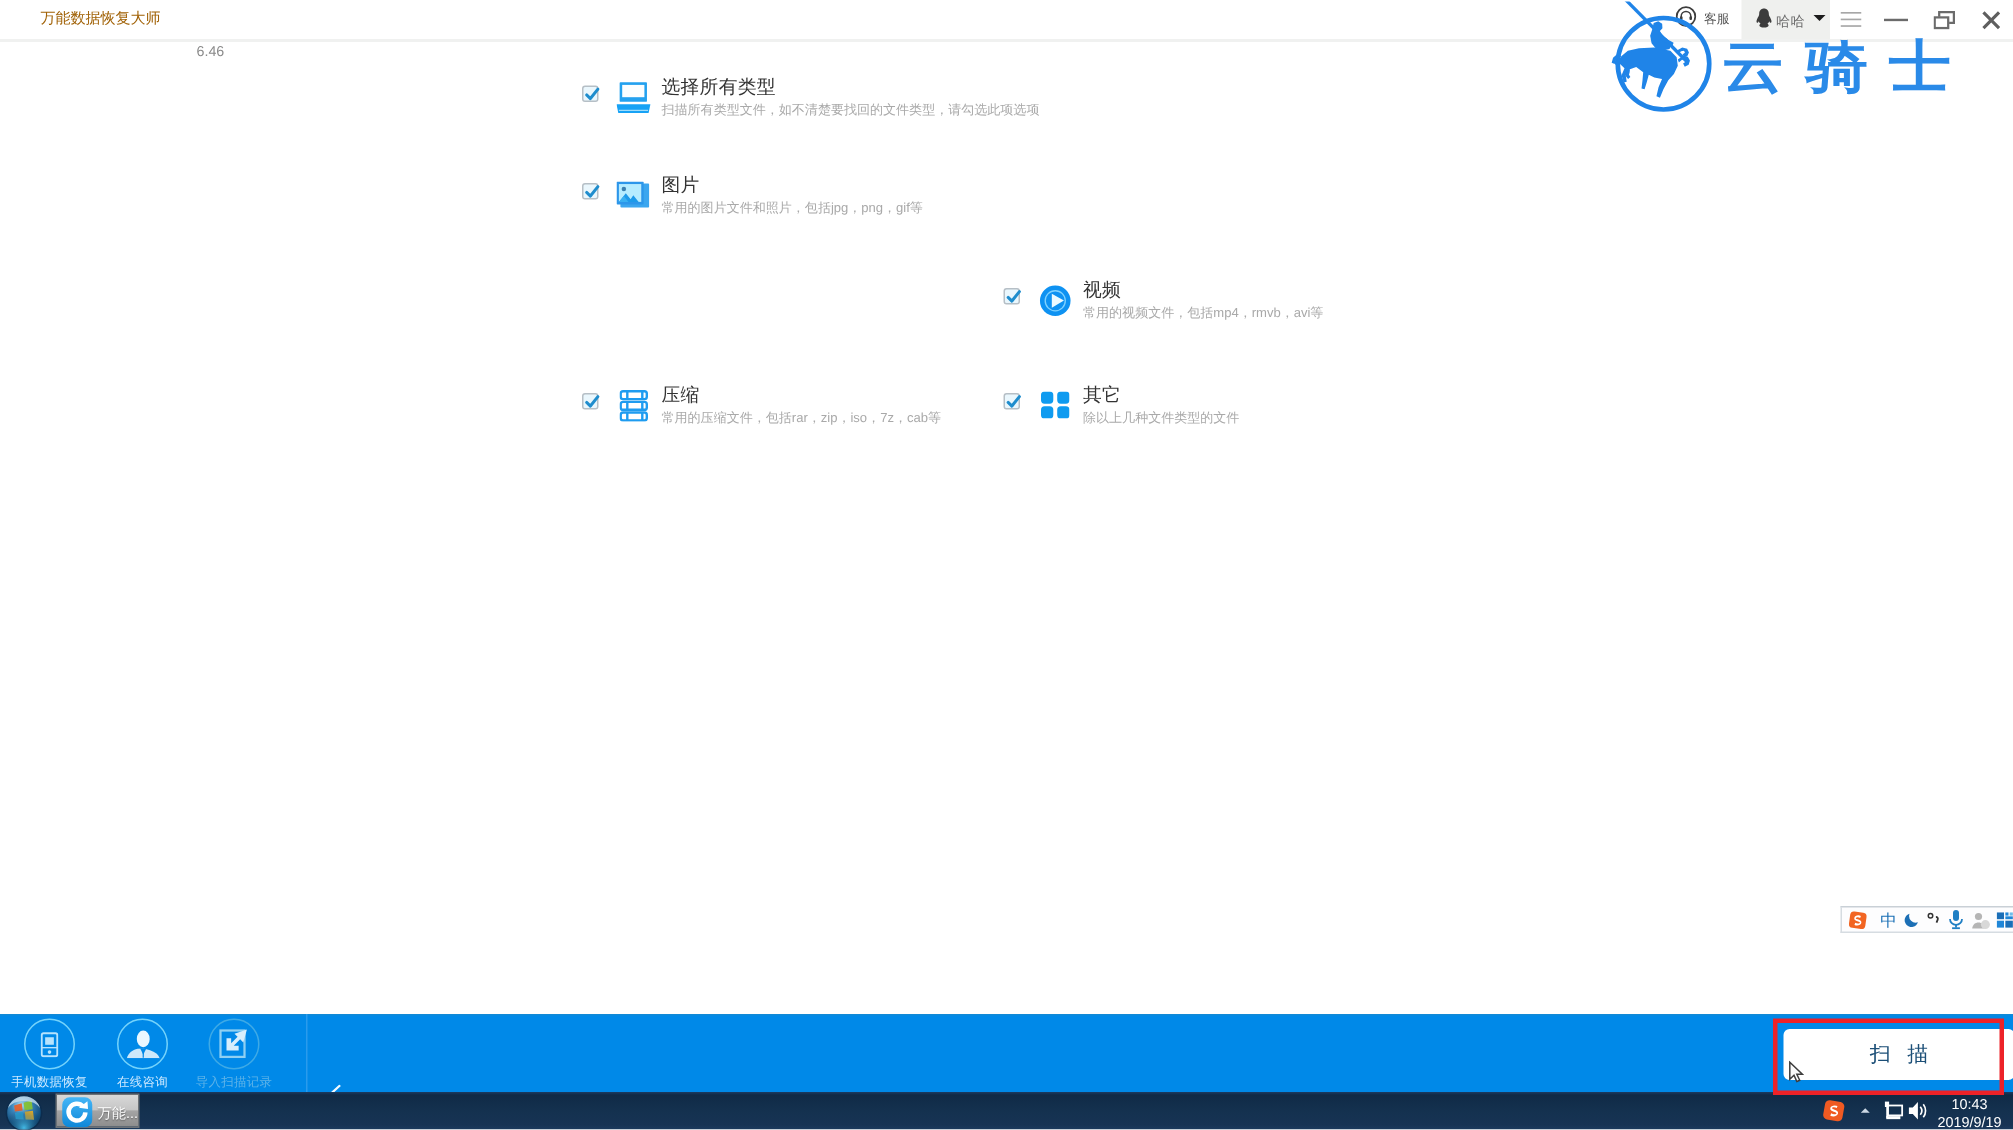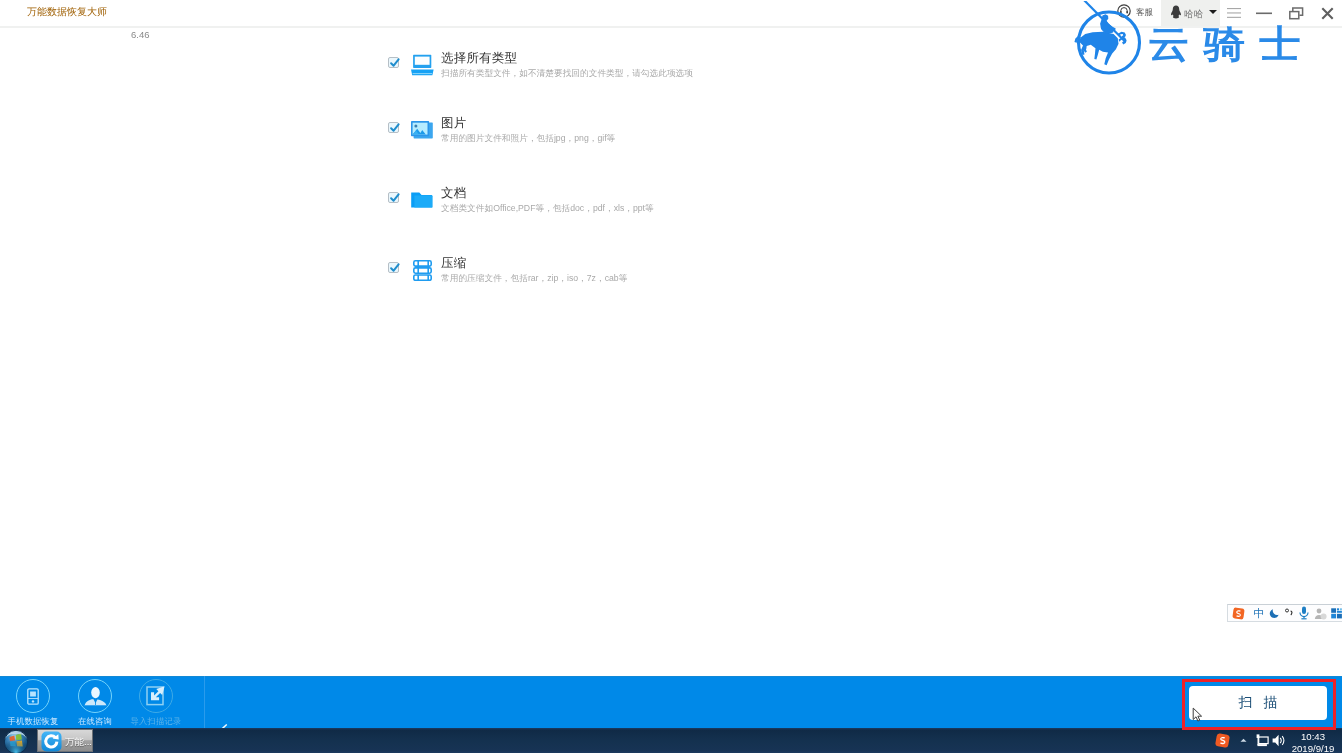--- a/index.html
+++ b/index.html
@@ -63,21 +63,21 @@
   .ftool .flbl{position:absolute;left:-8px;top:40px;width:78px;text-align:center;
                font-size:8.3px;color:#cfeaff;letter-spacing:.2px;white-space:nowrap;}
   .ftool.dim .circ{border-color:#3eaae6;}
   .ftool.dim .flbl{color:#5db3e8;}
   .fdivide{position:absolute;left:204px;top:0px;width:1px;height:52px;background:#2a9bec;}
   .fback{position:absolute;left:207px;top:0;width:40px;height:52px;margin-top:33px;}
   .fback .arr{position:absolute;left:12px;top:14px;}
   .fback .flbl{position:absolute;left:-10px;top:34px;width:60px;text-align:center;
                font-size:9.8px;color:#d6eeff;white-space:nowrap;letter-spacing:0px;}
 
-  .scanbtn{position:absolute;left:1189px;top:10px;width:138px;height:34px;background:#fff;
+  .scanbtn{position:absolute;left:1189px;top:10px;width:154px;height:34px;background:#fff;
            border-radius:4px;display:flex;align-items:center;justify-content:center;}
   .scanbtn span{font-size:14px;color:#1c4f77;letter-spacing:11px;text-indent:11px;
                 font-weight:500;}
   .redbox{position:absolute;left:1182px;top:679px;width:154px;height:51px;
           border:3.4px solid #ed2228;box-sizing:border-box;}
 
   
   .sogou{position:absolute;left:1227px;top:604px;width:116px;height:18px;
          background:#fdfdfe;border-top:1px solid #c9d0d6;border-left:1px solid #d6dce1;
          border-bottom:1px solid #d6dce1;box-sizing:border-box;}
@@ -230,34 +230,35 @@
             <svg width="23" height="22" viewBox="0 0 23 22">
      <rect x="2.1" y="0.8" width="18.2" height="13.1" rx="0.6" fill="#23a1ef"></rect>
      <rect x="3.8" y="2.6" width="14.8" height="8.2" fill="#fbfeff"></rect>
      <path d="M0 15.5h22.6l-1.2 5.8H1.2z" fill="#17a2f5"></path>
      <path d="M1.6 19.6h19.4" stroke="#9edcfb" stroke-width="0.9" fill="none"></path>
    </svg>
           </span>
      <span class="tname">选择所有类型</span>
      <span class="tdesc">扫描所有类型文件，如不清楚要找回的文件类型，请勾选此项选项</span>
         </div>
-        <div class="trow" style="left: 388px; top: 186px;">
+        <div class="trow" style="left: 669px; top: 186px;">
           <span class="cb">
        <svg width="12" height="12" viewBox="0 0 12 12">
               <path d="M2.1 6.3 4.6 8.7 9.6 2.4" fill="none" stroke="#1f8dcd" stroke-width="2" stroke-linecap="round" stroke-linejoin="round"></path>
             </svg>
      </span>
      <span class="ticon">
-            <svg width="22" height="16" viewBox="0 0 22 16">
-     <path d="M0.2 0.6h8.1l2.3 2.4H20.6a.6.6 0 0 1 .6.6V15a.6.6 0 0 1-.6.6H0.2z" fill="#0b9ef6"></path>
-     <path d="M3.4 3.6h17.5a.6.6 0 0 1 .6.6v10.8a.6.6 0 0 1-.6.6H3.4z" fill="#1cabf8"></path>
-   </svg>
-          </span>
-     <span class="tname">文档</span>
-     <span class="tdesc">文档类文件如Office,PDF等，包括doc，pdf，xls，ppt等</span>
+            <svg width="21" height="21" viewBox="0 0 21 21">
+     <circle cx="10.5" cy="10.5" r="10.2" fill="#0e92f2"></circle>
+     <circle cx="10.5" cy="10.5" r="6.7" fill="none" stroke="#7fd2ff" stroke-width="0.9"></circle>
+     <path d="M8.2 5.9 16.3 10.3 8.2 15.1z" fill="#ecfaff"></path>
+   </svg>
+          </span>
+     <span class="tname">视频</span>
+     <span class="tdesc">常用的视频文件，包括mp4，rmvb，avi等</span>
         </div>
         <div class="trow" style="left: 388px; top: 256px;">
           <span class="cb">
        <svg width="12" height="12" viewBox="0 0 12 12">
               <path d="M2.1 6.3 4.6 8.7 9.6 2.4" fill="none" stroke="#1f8dcd" stroke-width="2" stroke-linecap="round" stroke-linejoin="round"></path>
             </svg>
      </span>
      <span class="ticon">
             <svg width="19" height="21" viewBox="0 0 19 21">
      <g fill="none" stroke="#1f9cf0" stroke-width="1.6">
@@ -270,20 +271,39 @@
        <rect x="4.4" y="7.9" width="1.6" height="5.3"></rect>
        <rect x="4.4" y="15" width="1.6" height="5.3"></rect>
        <rect x="14.4" y="0.8" width="1.6" height="5.3"></rect>
        <rect x="14.4" y="7.9" width="1.6" height="5.3"></rect>
        <rect x="14.4" y="15" width="1.6" height="5.3"></rect>
      </g>
    </svg>
           </span>
      <span class="tname">压缩</span>
      <span class="tdesc">常用的压缩文件，包括rar，zip，iso，7z，cab等</span>
+        </div>
+        <div class="trow" style="left: 669px; top: 256px;">
+          <span class="cb">
+       <svg width="12" height="12" viewBox="0 0 12 12">
+              <path d="M2.1 6.3 4.6 8.7 9.6 2.4" fill="none" stroke="#1f8dcd" stroke-width="2" stroke-linecap="round" stroke-linejoin="round"></path>
+            </svg>
+     </span>
+     <span class="ticon">
+            <svg width="19" height="18" viewBox="0 0 19 18">
+     <g fill="#0f9bf0">
+       <rect x="0" y="0" width="8.2" height="8.1" rx="2.4"></rect>
+       <rect x="10.8" y="0" width="8.2" height="8.1" rx="2.4"></rect>
+       <rect x="0" y="9.9" width="8.2" height="8.1" rx="2.4"></rect>
+       <rect x="10.8" y="9.9" width="8.2" height="8.1" rx="2.4"></rect>
+     </g>
+   </svg>
+          </span>
+     <span class="tname">其它</span>
+     <span class="tdesc">除以上几种文件类型的文件</span>
         </div>
       </div>
 
     <div class="footer">
       <div class="ftools">
           <div class="ftool" style="left: 2px;">
             <span class="circ">
               <svg width="12" height="17" viewBox="0 0 12 17">
      <rect x="0.8" y="0.8" width="10.4" height="15.4" rx="1.2" fill="none" stroke="#b7e3fd" stroke-width="1.3"></rect>
      <rect x="3.1" y="3.5" width="5.8" height="5" fill="#b7e3fd"></rect>

